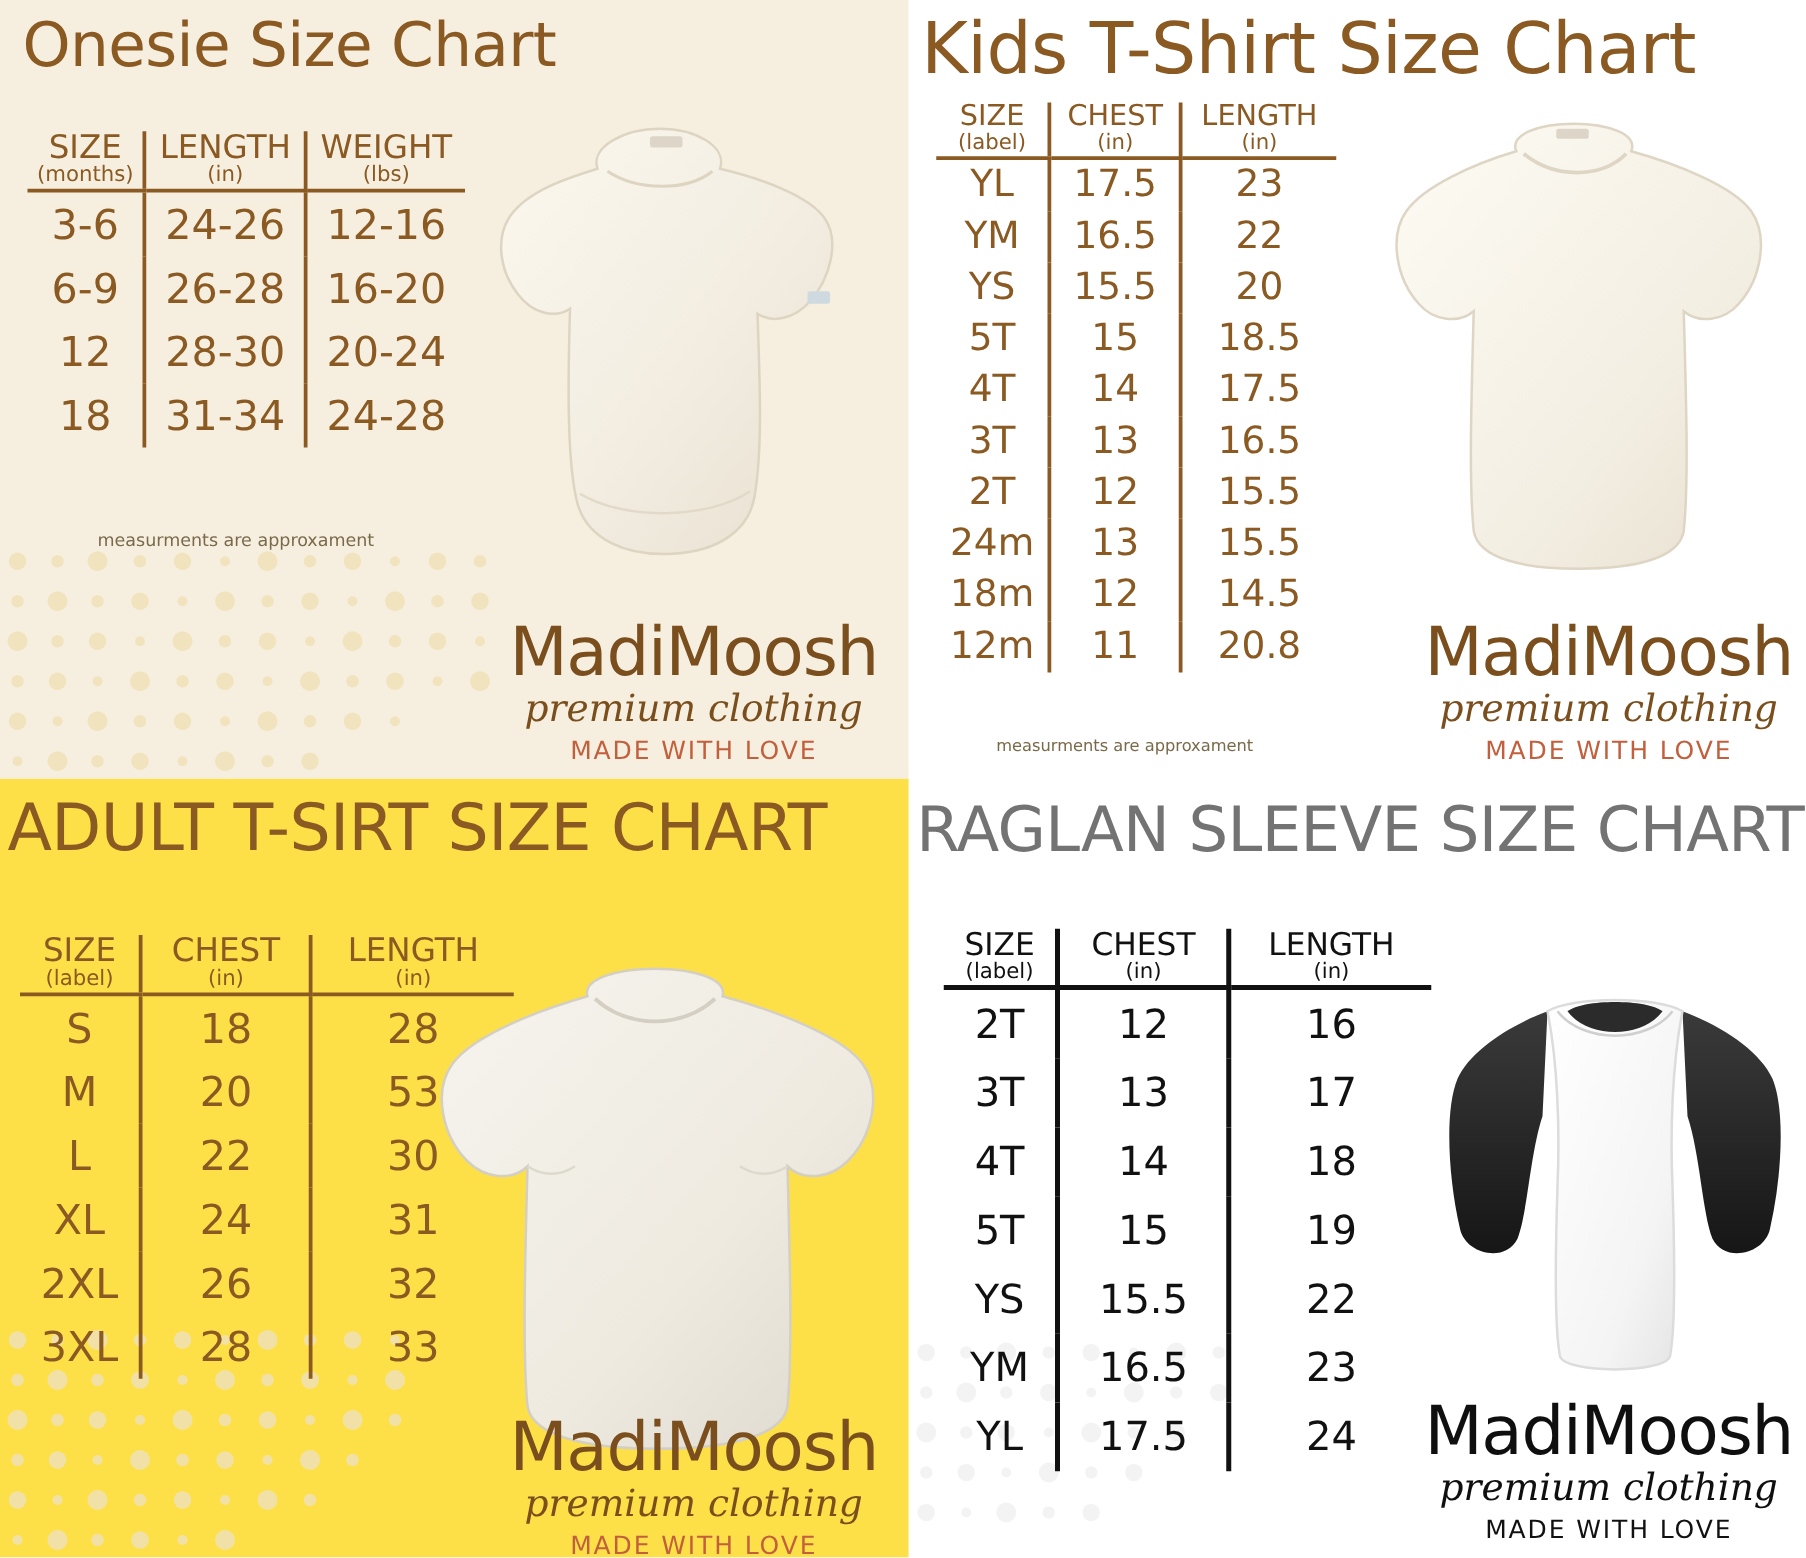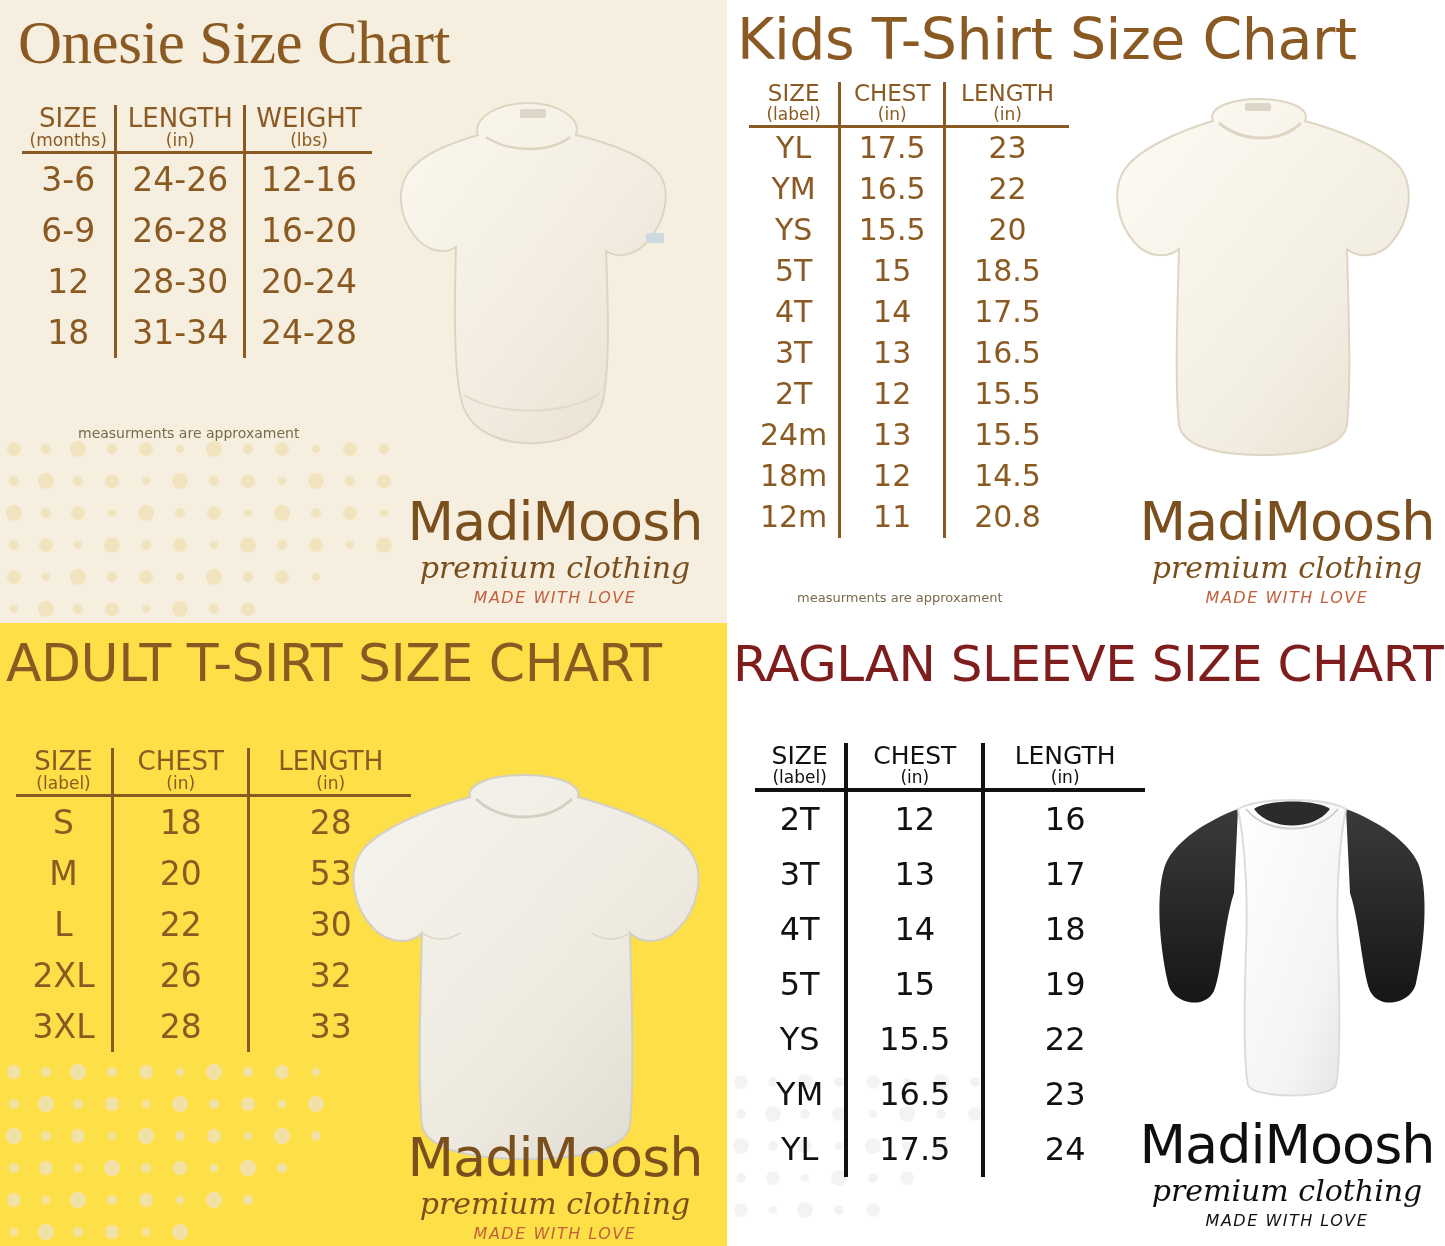--- a/index.html
+++ b/index.html
@@ -33,26 +33,25 @@
 
   
   .title {
     margin: 0;
     font-family: "DejaVu Sans", sans-serif;
     font-weight: 400;
     letter-spacing: -0.5px;
     white-space: nowrap;
   }
   .title-brown { color: #8a5a22; }
-  .title-black { color: #7f1d1d; }
+  .title-black { color: #737373; }
 
   .p-onesie .title {
-    font-size: 61px;
+    font-size: 49px;
     padding: 8px 0 0 18px;
-    font-family: Liberation Serif, serif;
   }
   .p-kids .title {
     font-size: 57px;
     padding: 6px 0 0 10px;
   }
   .p-adult .title {
     font-size: 52px;
     padding: 10px 0 0 6px;
   }
   .p-raglan .title {
@@ -186,25 +185,24 @@
     letter-spacing: -1px;
     white-space: nowrap;
   }
   .logo .tagline {
     font-size: 30px;
     font-style: italic;
     font-family: "DejaVu Serif", serif;
     margin-top: 4px;
   }
   .logo .madewith {
-    font-size: 16px;
+    font-size: 20px;
     letter-spacing: 1.5px;
     margin-top: 7px;
     color: #c2603d;
-    font-style: italic;
   }
   .logo-brown .brand, .logo-brown .tagline { color: #7a4f1d; }
   .logo-black .brand, .logo-black .tagline { color: #0f0f0f; }
   .logo-black .madewith { color: #111111; }
 
   .logo-onesie { left: 395px; top: 495px; width: 320px; }
 
   
   .garment { position: absolute; }
 
@@ -571,20 +569,25 @@
           <td>M</td>
           <td class="c-mid">20</td>
           <td>53</td>
         </tr>
         <tr>
           <td>L</td>
           <td class="c-mid">22</td>
           <td>30</td>
         </tr>
         <tr>
+          <td>XL</td>
+          <td class="c-mid">24</td>
+          <td>31</td>
+        </tr>
+        <tr>
           <td>2XL</td>
           <td class="c-mid">26</td>
           <td>32</td>
         </tr>
         <tr>
           <td>3XL</td>
           <td class="c-mid">28</td>
           <td>33</td>
         </tr>
       </tbody>

